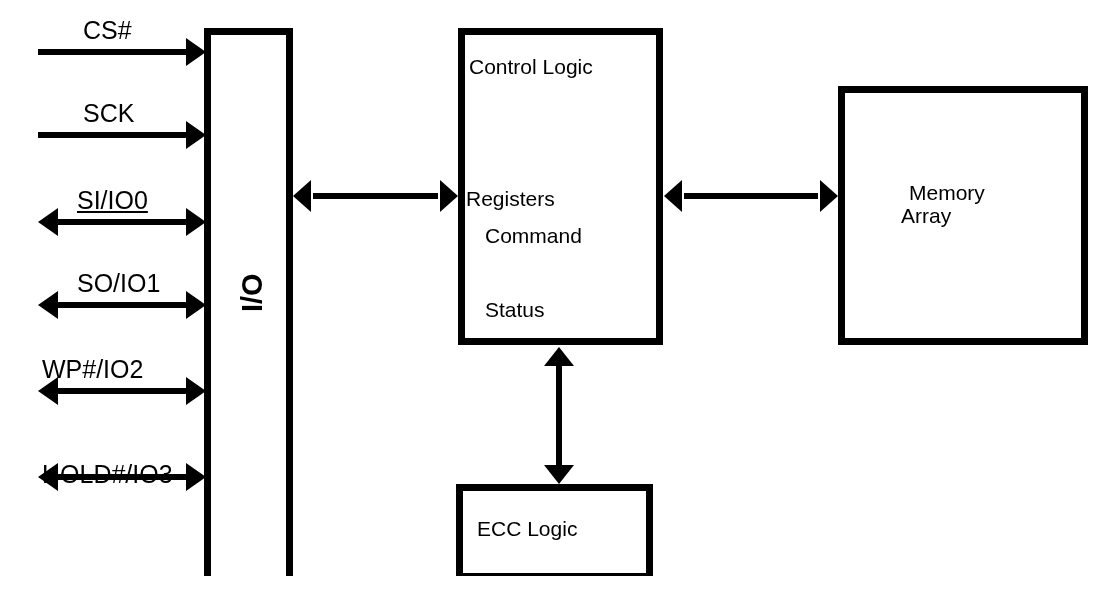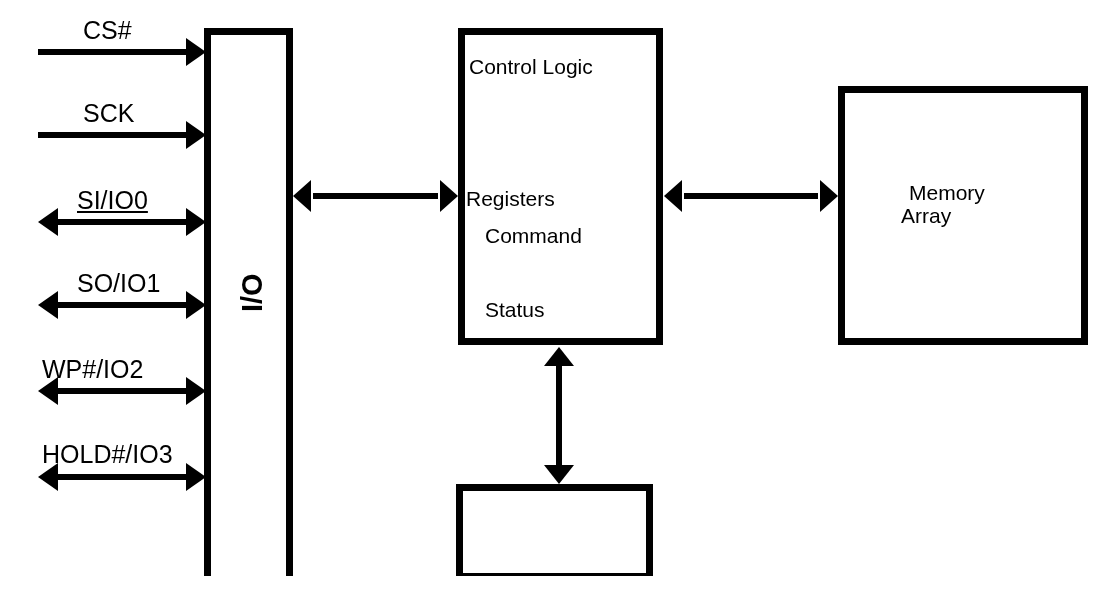--- a/index.html
+++ b/index.html
@@ -131,26 +131,27 @@
       <polygon class="arrowhead" points="544,465 559,484 574,465"></polygon>
     </g>
 
   </svg>
 
   <div class="lbl sig-label" style="left:83px;  top:18px;">CS#</div>
   <div class="lbl sig-label" style="left:83px;  top:101px;text-align:right;">SCK</div>
   <div class="lbl sig-label" style="left:77px;  top:188px;text-decoration:underline;">SI/IO0</div>
   <div class="lbl sig-label" style="left:77px;  top:271px;text-align:center;">SO/IO1</div>
   <div class="lbl sig-label" style="left:42px;  top:357px;">WP#/IO2</div>
-  <div class="lbl sig-label" style="left:42px;  top:442px;">HOLD#/IO3</div>
+  <div class="lbl sig-label" style="left:42px;  top:462px;">HOLD#/IO3</div>
 
   <div class="lbl io-label" style="left:238px; top:312px;">I/O</div>
 
   <div class="lbl blk-label" style="left:469px; top:56px;">Control Logic</div>
   <div class="lbl blk-label" style="left:466px; top:188px;">Registers</div>
   <div class="lbl blk-label" style="left:485px; top:225px;">Command</div>
   <div class="lbl blk-label" style="left:485px; top:299px;">Status</div>
 
   <div class="lbl blk-label" style="left:901px; top:182px;margin-left:8px;">Memory</div>
   <div class="lbl blk-label" style="left:901px; top:205px;">Array</div>
 
+  <div class="lbl blk-label" style="left:477px; top:518px;">ECC Logic</div>
 
 </div>
 
 </body></html>

